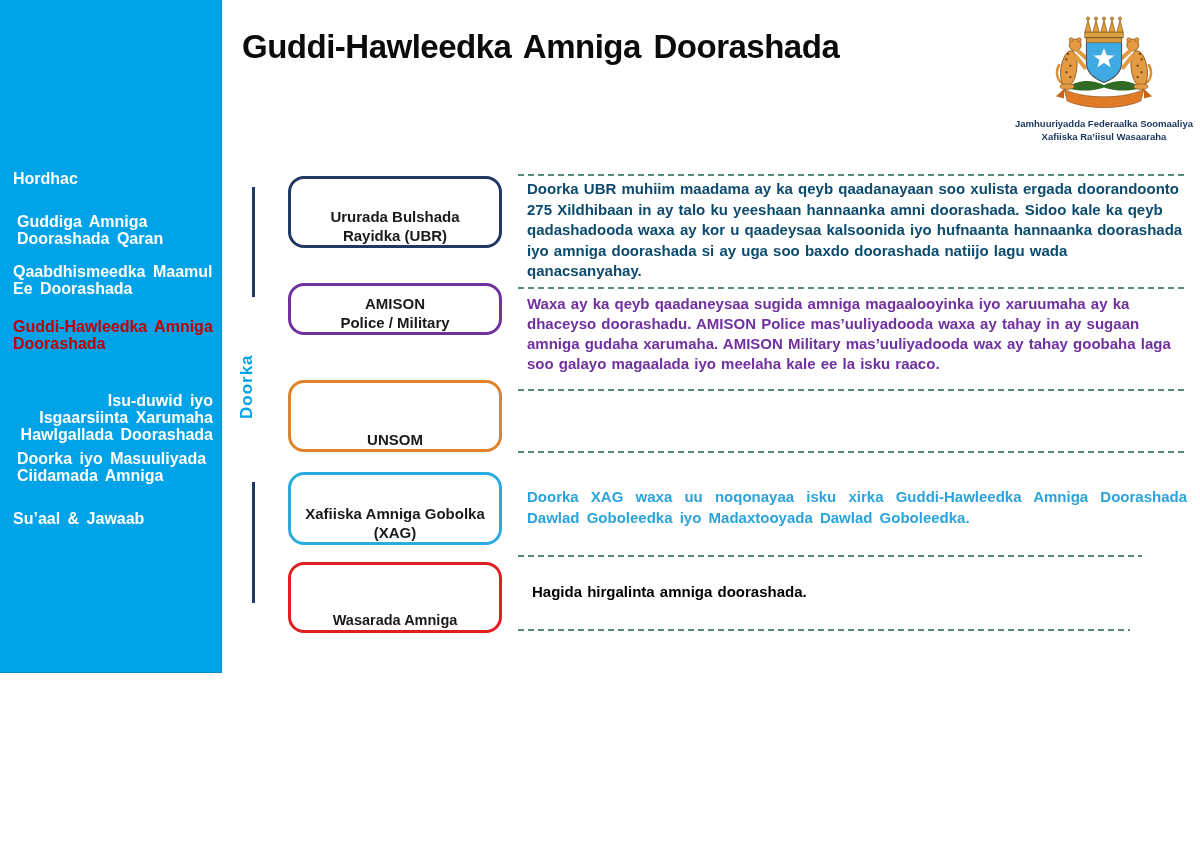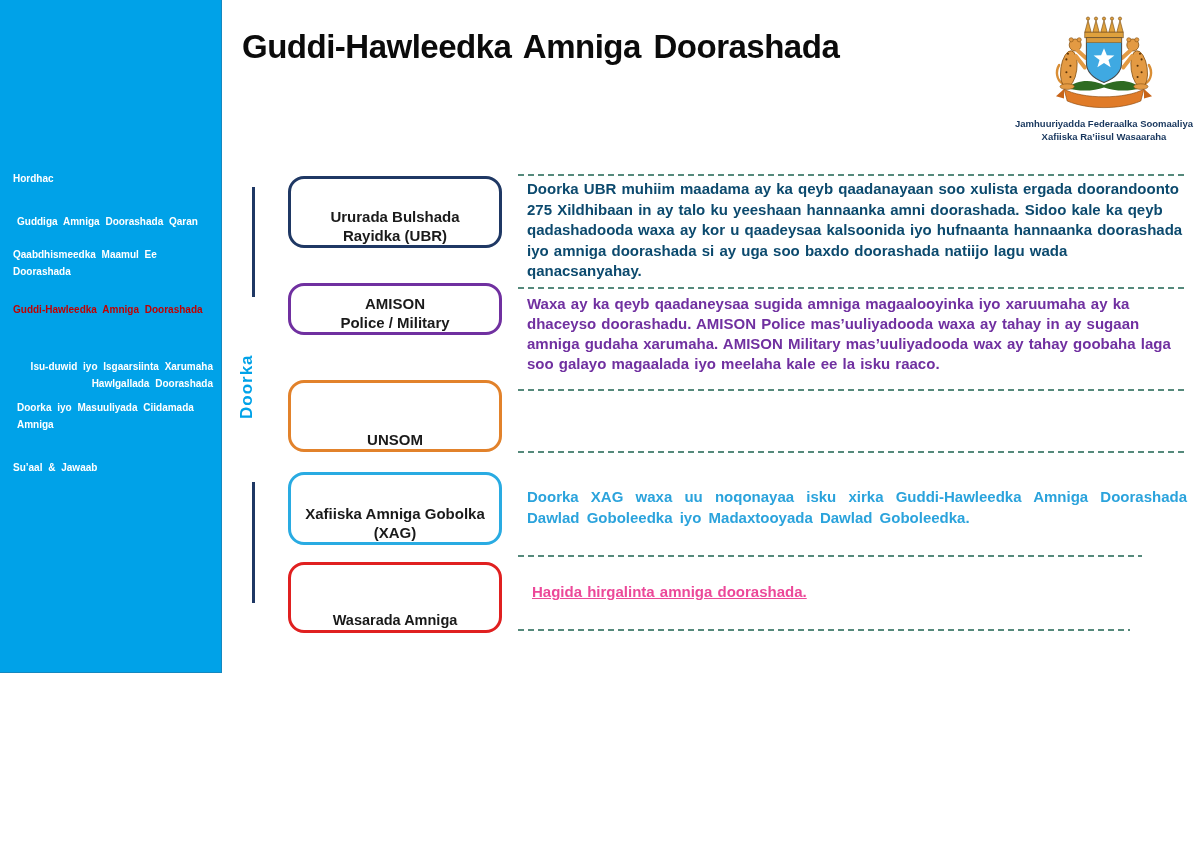--- a/index.html
+++ b/index.html
@@ -5,21 +5,21 @@
 <style>
   * { margin:0; padding:0; box-sizing:border-box; }
   html,body { width:1200px; height:849px; background:#ffffff; overflow:hidden;
     font-family:"Liberation Sans","DejaVu Sans",sans-serif; }
   .slide { position:relative; width:1200px; height:849px; background:#fff; }
 
   
   .sidebar { position:absolute; left:0; top:0; width:222px; height:673px;
     background:#00A2E8; border-right:1px solid #1488c0; border-bottom:1px solid #1488c0;
     padding:170px 8px 0 13px; }
-  .side-item { color:#ffffff; font-weight:bold; font-size:10px; line-height:17px;
+  .side-item { color:#ffffff; font-weight:bold; font-size:16px; line-height:17px;
     word-spacing:3px; cursor:pointer; }
   .side-item.i1 { margin-top:0; }
   .side-item.i2 { margin-top:16px; }
   .side-item.i3 { margin-top:26px; padding-left:4px; }
   .side-item.i4 { margin-top:21px; }
   .side-item.i5 { margin-top:40px;text-align:right; }
   .side-item.i6 { margin-top:7px; padding-left:4px; }
   .side-item.i7 { margin-top:26px; }
   .side-item.active { color:#C00000; }
 
@@ -163,15 +163,15 @@
   <div class="dash d1"></div>
   <div class="dash d2"></div>
   <div class="dash d3"></div>
   <div class="dash d4"></div>
   <div class="dash d5"></div>
   <div class="dash d6"></div>
 
   <p class="desc p1" style="color: #0c4a6e;">Doorka UBR muhiim maadama ay ka qeyb qaadanayaan soo xulista ergada doorandoonto 275 Xildhibaan in ay talo ku yeeshaan hannaanka amni doorashada. Sidoo kale ka qeyb qadashadooda waxa ay kor u qaadeysaa kalsoonida iyo hufnaanta hannaanka doorashada iyo amniga doorashada si ay uga soo baxdo doorashada natiijo lagu wada qanacsanyahay.</p>
   <p class="desc p2" style="color: rgb(112, 48, 160);">Waxa ay ka qeyb qaadaneysaa sugida amniga magaalooyinka iyo xaruumaha ay ka dhaceyso doorashadu.  AMISON Police mas’uuliyadooda waxa ay tahay in ay sugaan amniga gudaha xarumaha. AMISON Military mas’uuliyadooda wax ay tahay goobaha laga soo galayo magaalada iyo meelaha kale ee la isku raaco.</p>
   <p class="desc p4" style="color: rgb(43, 163, 220);">Doorka XAG waxa uu noqonayaa isku xirka Guddi-Hawleedka Amniga Doorashada Dawlad Goboleedka iyo Madaxtooyada Dawlad Goboleedka.</p>
-  <p class="desc p5" style="color: #ec4899; text-decoration: underline;">Hagida hirgalinta amniga doorashada.</p>
+  <p class="desc p5" style="color: #000000;">Hagida hirgalinta amniga doorashada.</p>
 
 </div>
 
 </body></html>

